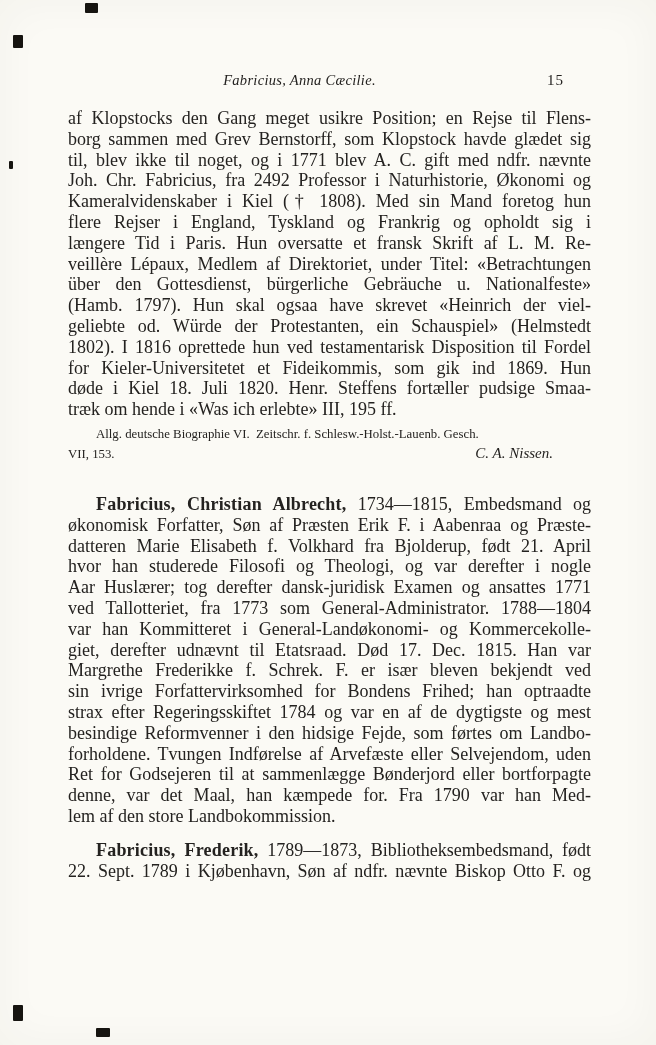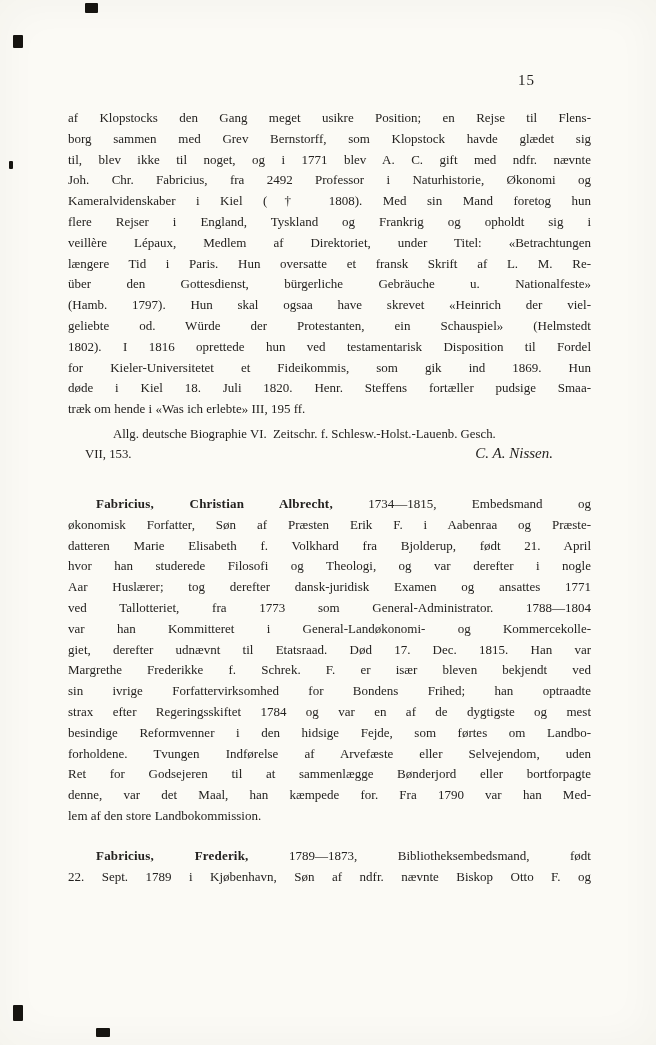--- a/index.html
+++ b/index.html
@@ -15,33 +15,33 @@
     box-shadow: inset 0 0 45px rgba(60,50,30,0.04);
   }
   .textblock { position: absolute; left: 68px; top: 72px; width: 523px; }
 
   
   .running-head { position: relative; height: 20px; margin-bottom: 16px; }
   .running-title {
     position: absolute; left: 0; right: 60px; text-align: center;
     font-style: italic; font-size: 14.5px; letter-spacing: 0.3px;
   }
-  .page-number { position: absolute; right: 56px; top: 0; font-size: 15px; letter-spacing: 1px; }
+  .page-number { position: absolute; right: 27px; top: 0; font-size: 15px; letter-spacing: 1px; }
 
   
-  .para { font-size: 13px; line-height: 20.8px; }
+  .para { font-size: 18px; line-height: 20.8px; }
   .line { text-align: justify; text-align-last: justify; }
   .line.last { text-align-last: left; }
   .first-line { text-indent: 28px; }
   .entry-name { font-weight: 700; letter-spacing: 0.2px; }
   .entry { margin-top: 30px; }
-  .entry-gap { margin-top: 19px; }
+  .entry-gap { margin-top: 13px; }
 
   
-  .reference { margin-top: 5px; font-size: 12.8px; line-height: 19px; margin-left: 17px; }
+  .reference { margin-top: 5px; font-size: 12.8px; line-height: 19px; }
   .ref-first { text-indent: 28px; white-space: pre-wrap; }
   .ref-row {
     display: flex; justify-content: space-between; align-items: baseline;
     padding-right: 38px;
   }
   .signature { font-style: italic; font-size: 15px; }
 
   
   .artifact { position: absolute; background: #161410; border-radius: 1px; }
   .a1 { left: 85px;  top: 3px;    width: 13px; height: 10px; }
@@ -57,33 +57,34 @@
 
   <div class="artifact a1"></div>
   <div class="artifact a2"></div>
   <div class="artifact a3"></div>
   <div class="artifact a4"></div>
   <div class="artifact a5"></div>
 
   <div class="textblock">
 
     <div class="running-head">
+      <div class="running-title">Fabricius, Anna Cæcilie.</div>
       <div class="page-number">15</div>
     </div>
 
     <div class="para">
       <div>
           <div class="line">af Klopstocks den Gang meget usikre Position; en Rejse til Flens-</div>
           <div class="line">borg sammen med Grev Bernstorff, som Klopstock havde glædet sig</div>
           <div class="line">til, blev ikke til noget, og i 1771 blev A. C. gift med ndfr. nævnte</div>
           <div class="line">Joh. Chr. Fabricius, fra 2492 Professor i Naturhistorie, Økonomi og</div>
           <div class="line">Kameralvidenskaber i Kiel († 1808). Med sin Mand foretog hun</div>
           <div class="line">flere Rejser i England, Tyskland og Frankrig og opholdt sig i</div>
+          <div class="line">længere Tid i Paris. Hun oversatte et fransk Skrift af L. M. Re-</div>
           <div class="line">veillère Lépaux, Medlem af Direktoriet, under Titel: «Betrachtungen</div>
-          <div class="line">længere Tid i Paris. Hun oversatte et fransk Skrift af L. M. Re-</div>
           <div class="line">über den Gottesdienst, bürgerliche Gebräuche u. Nationalfeste»</div>
           <div class="line">(Hamb. 1797). Hun skal ogsaa have skrevet «Heinrich der viel-</div>
           <div class="line">geliebte od. Würde der Protestanten, ein Schauspiel» (Helmstedt</div>
           <div class="line">1802). I 1816 oprettede hun ved testamentarisk Disposition til Fordel</div>
           <div class="line">for Kieler-Universitetet et Fideikommis, som gik ind 1869. Hun</div>
           <div class="line">døde i Kiel 18. Juli 1820. Henr. Steffens fortæller pudsige Smaa-</div>
         </div>
       <div class="line last">træk om hende i «Was ich erlebte» III, 195 ff.</div>
     </div>
 

